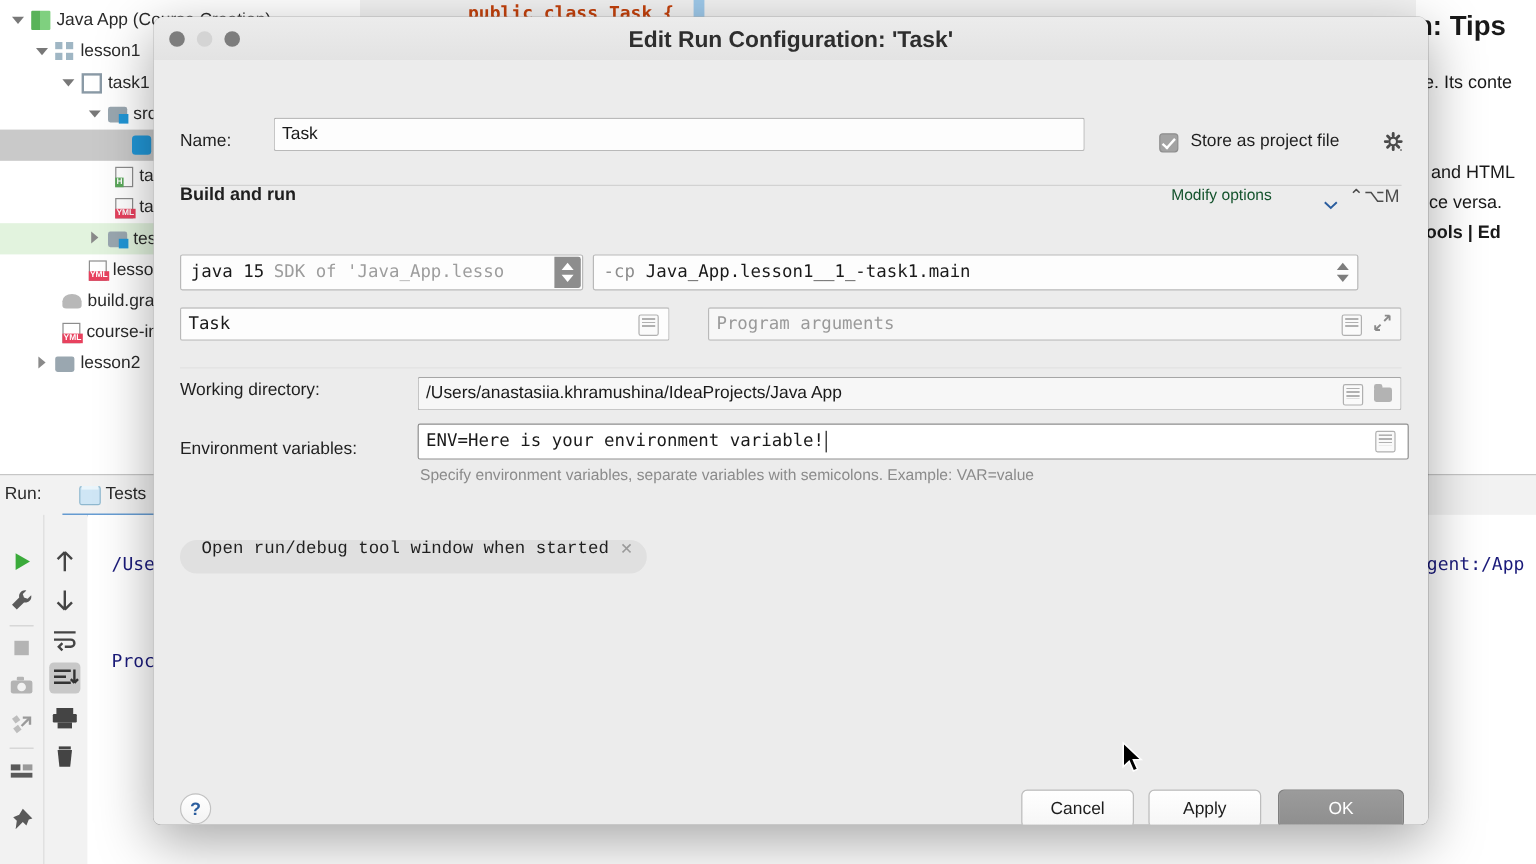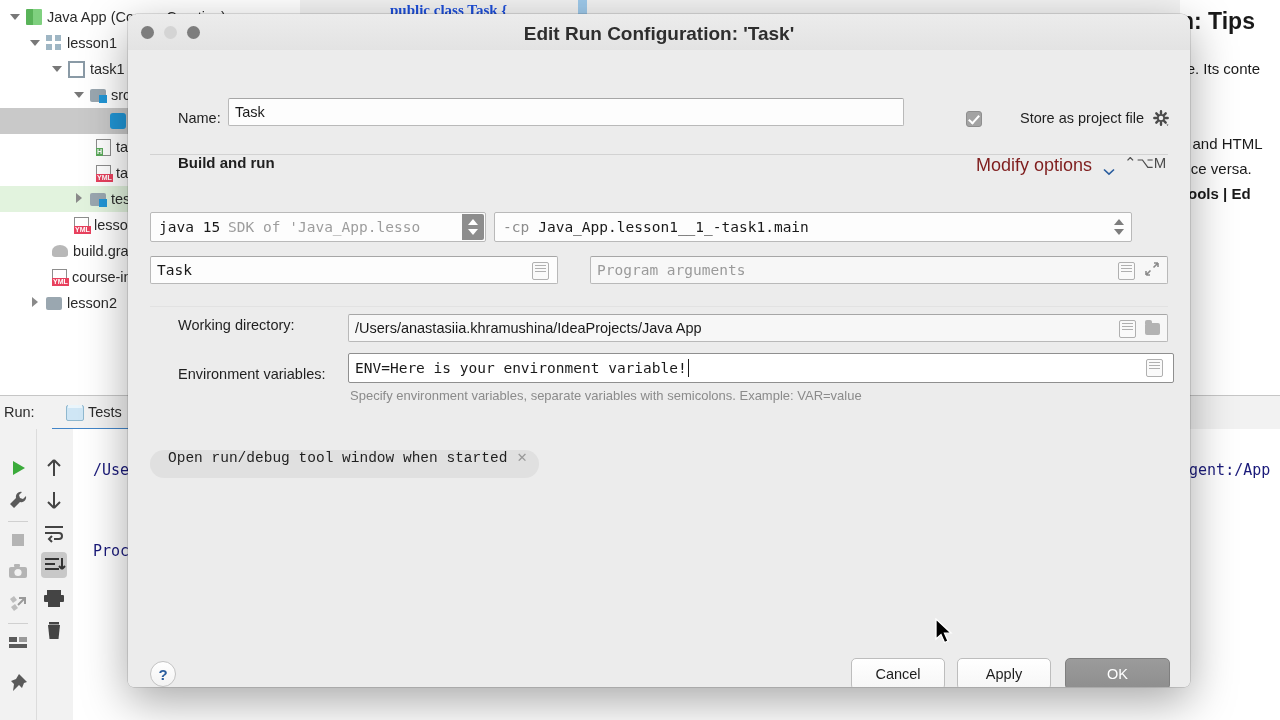--- a/index.html
+++ b/index.html
@@ -14,21 +14,21 @@
 
   
   .ide { position: absolute; inset: 0; background: #ffffff; }
 
   .ide-editor-strip {
     position: absolute; left: 300px; top: 0; width: 980px; height: 22px;
     background: #f2f2f2; border-bottom: 1px solid #d6d6d6;
     font-family: "DejaVu Sans Mono", monospace; font-size: 15px; font-weight: bold;
     color: #222244; white-space: nowrap; overflow: hidden;
   }
-  .ide-editor-strip .code { position: absolute; left: 90px; top: 2px; color: #1d4ed8; font-family: Liberation Serif, serif; }
+  .ide-editor-strip .code { position: absolute; left: 90px; top: 2px; color: #c2410c; }
   .ide-editor-strip .caret {
     position: absolute; left: 278px; top: 0px; width: 9px; height: 20px;
     background: #9ec9ea;
   }
 
   
   .tree {
     position: absolute; left: 0; top: 0; width: 300px; height: 395px;
     background: #ffffff; font-size: 14.5px; color: #2b2b2b;
     overflow: hidden;
@@ -109,21 +109,21 @@
     position: absolute; width: 100%; top: 9px; text-align: center;
     font-size: 19px; font-weight: bold; color: #2e2e2e;
   }
   .traffic { position: absolute; top: 12px; width: 13px; height: 13px; border-radius: 50%; }
   .traffic.close { left: 13px; background: #7d7d7d; }
   .traffic.min   { left: 36px; background: #d4d4d4; }
   .traffic.max   { left: 59px; background: #7d7d7d; }
 
   .dlg-body { position: absolute; left: 0; top: 36px; width: 100%; bottom: 0; background: #ececec; }
 
-  .row-label { position: absolute; font-size: 14.5px; color: #1f1f1f; margin-left: 28px; }
+  .row-label { position: absolute; font-size: 14.5px; color: #1f1f1f; }
 
   .tfield {
     position: absolute; background: #fdfdfd;
     border: 1px solid #b9b9b9; border-top-color: #a6a6a6;
     border-radius: 2px; box-sizing: border-box;
     font-size: 14.5px; color: #1a1a1a;
     display: flex; align-items: center; padding: 0 6px;
   }
   .tfield.mono { font-family: "DejaVu Sans Mono", monospace; font-size: 14.5px; }
   .tfield .ph { color: #9a9a9a; }
@@ -133,21 +133,21 @@
 
   .checkbox {
     position: absolute; width: 16px; height: 16px; border-radius: 3px;
     background: #a3a3a3; border: 1px solid #8e8e8e; box-sizing: border-box;
   }
   .checkbox::after {
     content: ""; position: absolute; left: 4px; top: 1px; width: 4px; height: 9px;
     border: solid #ffffff; border-width: 0 2px 2px 0; transform: rotate(42deg);
   }
 
-  .link { position: absolute; font-size: 18px; color: #7f1d1d; }
+  .link { position: absolute; font-size: 13px; color: #14532d; }
   .shortcut { position: absolute; font-size: 15px; color: #4c4c4c; }
 
   .combo {
     position: absolute; background: #fdfdfd; border: 1px solid #b9b9b9;
     border-radius: 2px; box-sizing: border-box; display: flex; align-items: center;
     font-family: "DejaVu Sans Mono", monospace; font-size: 14.5px; color: #1a1a1a;
     padding-left: 8px; overflow: hidden; white-space: nowrap;
   }
   .combo .dim { color: #9d9d9d; }
   .stepper {

